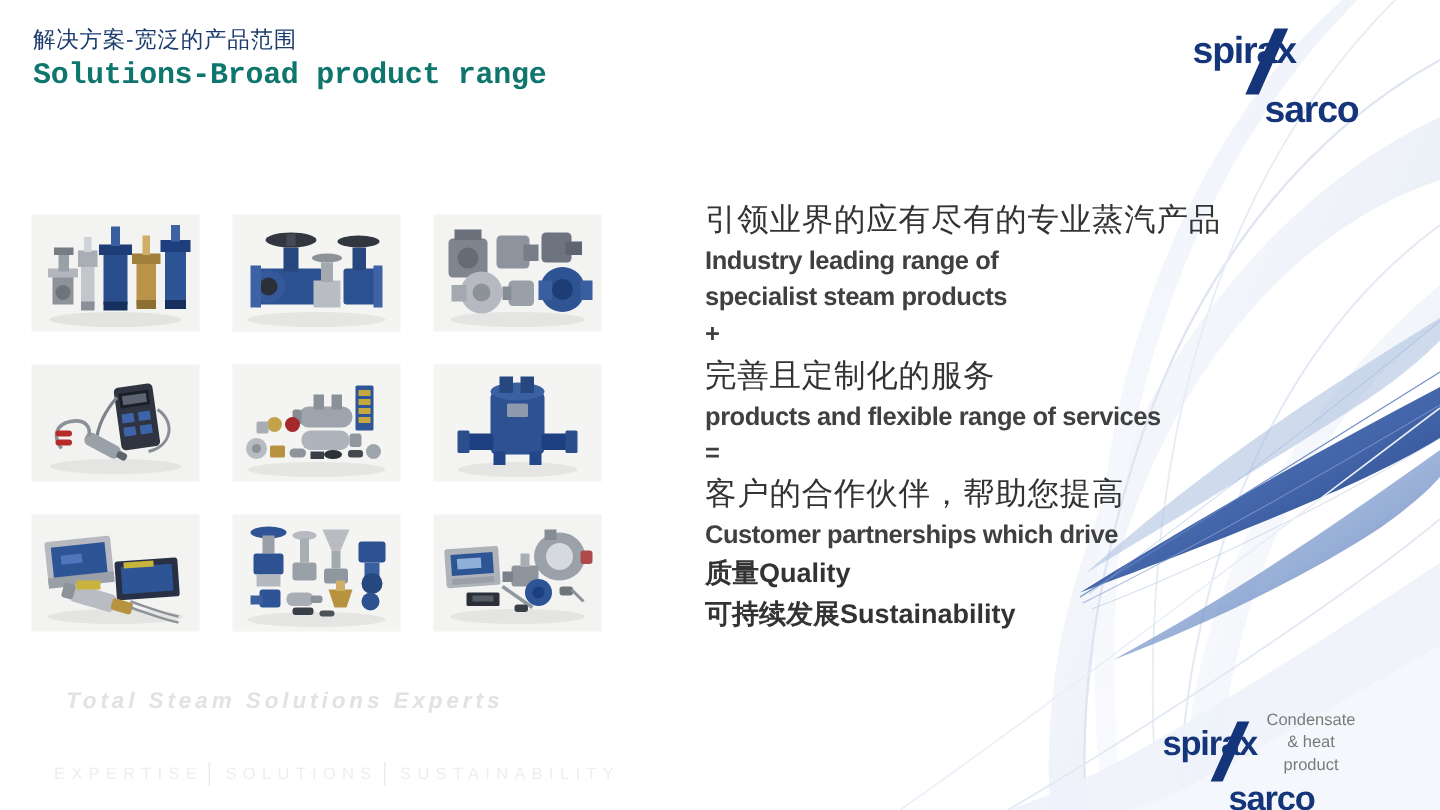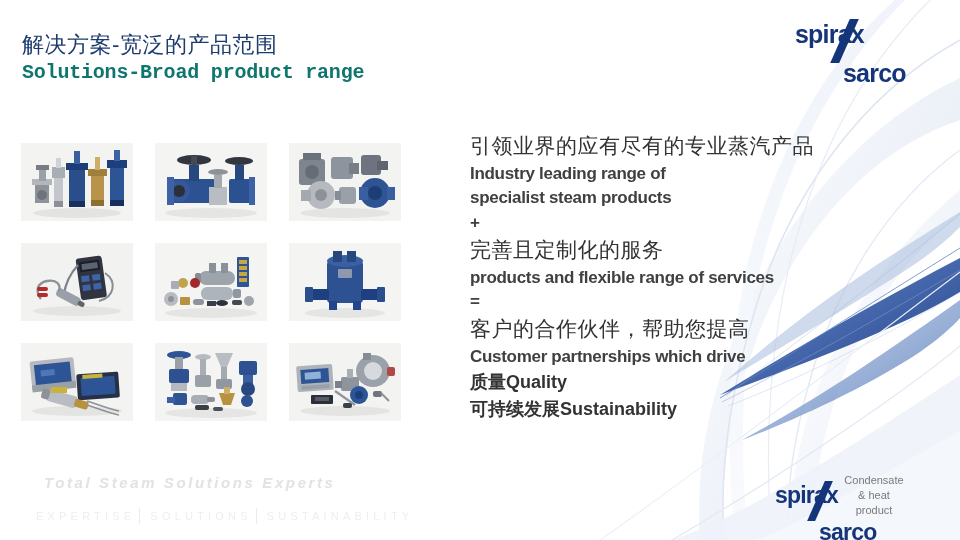--- a/index.html
+++ b/index.html
@@ -29,25 +29,24 @@
 
   
   .title-block {
     position: absolute;
     left: 22px;
     top: 18px;
     line-height: 1.18;
   }
   .title-cn {
     font-family: "DejaVu Serif", "Liberation Serif", serif;
-    font-size: 22px;
+    font-size: 15px;
     color: #1d3c6e;
     letter-spacing: 0.5px;
     white-space: nowrap;
-    margin-top: 14px;
   }
   .title-en {
     font-family: Liberation Mono, monospace;
     font-size: 20px;
     font-weight: bold;
     color: #0f766e;
     letter-spacing: -0.2px;
     margin-top: 3px;
     white-space: nowrap;
   }
@@ -163,21 +162,21 @@
     font-size: 18px;
     font-weight: bold;
     color: #333333;
     line-height: 1.5;
   }
 
   
   .footer-tagline {
     position: absolute;
     left: 44px;
-    top: 474px;
+    top: 459px;
     font-family: "Liberation Sans", sans-serif;
     font-size: 15px;
     font-weight: bold;
     font-style: italic;
     color: #e2e2e4;
     letter-spacing: 2.6px;
     white-space: nowrap;
   }
   .footer-pillars {
     position: absolute;

